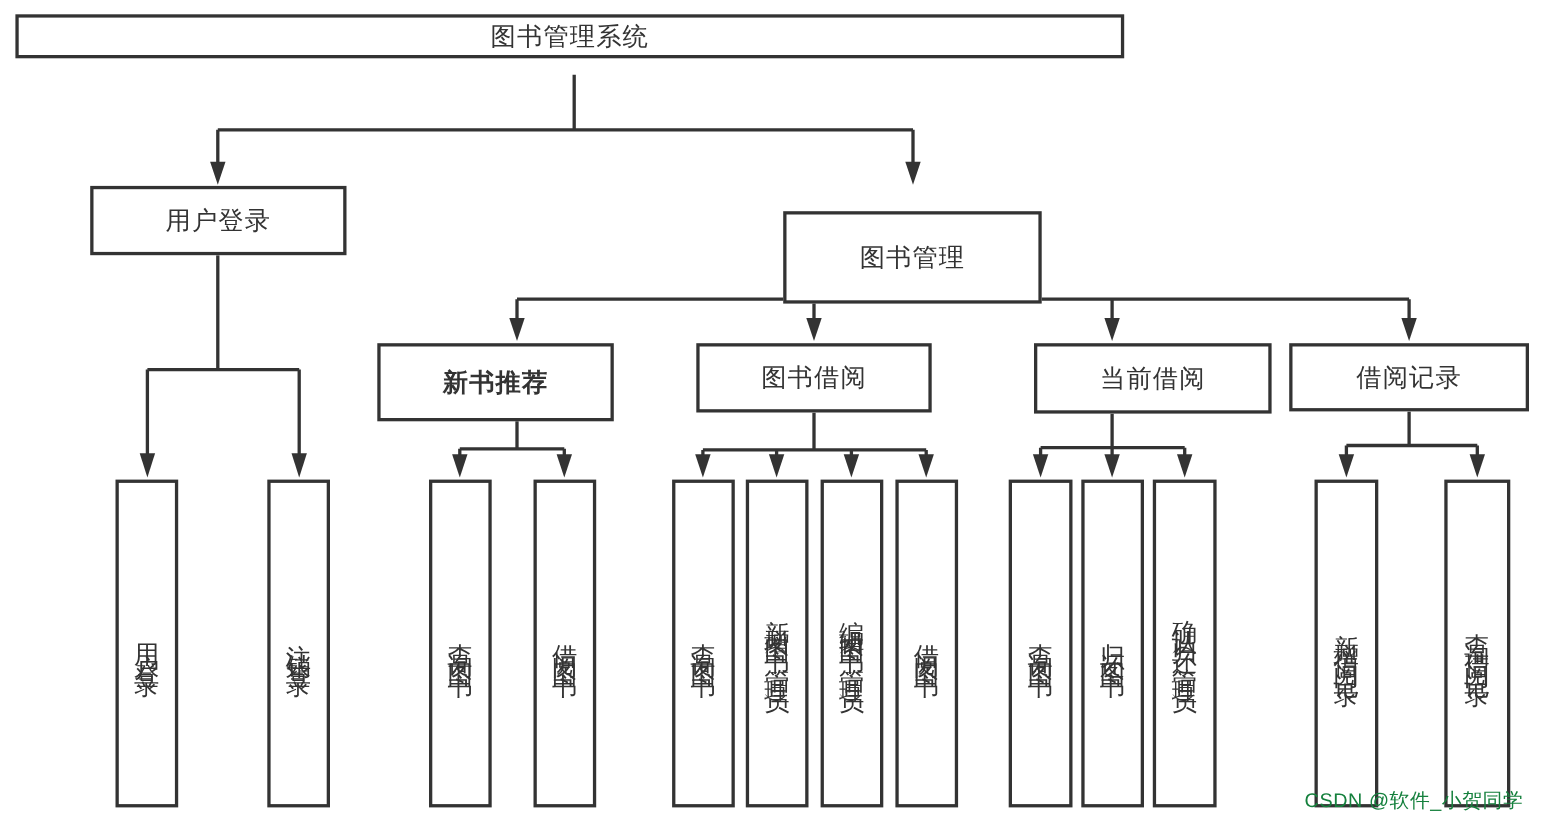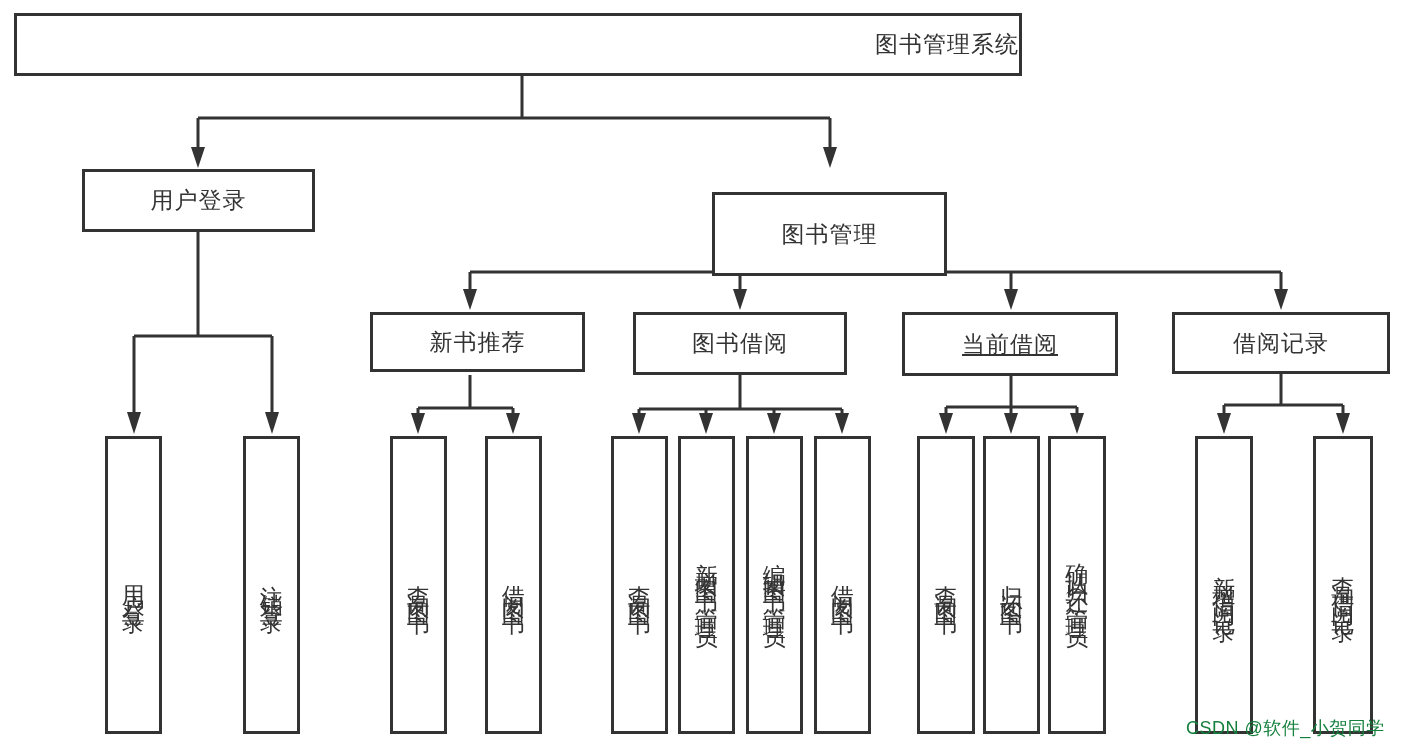--- a/index.html
+++ b/index.html
@@ -25,28 +25,28 @@
   .h-label{font-size:23px;letter-spacing:1px;white-space:nowrap;}
   .v-label{
     writing-mode:vertical-rl;
     text-orientation:mixed;
     font-size:23px;
     letter-spacing:9px;
     line-height:1.15;
     white-space:nowrap;
   }
   
-  .n-root{left:14px;top:13px;width:1008px;height:63px;justify-content:flex-end;}
+  .n-root{left:14px;top:13px;width:1008px;height:40px;}
   
   .n-user-login{left:82px;top:169px;width:233px;height:63px;}
   .n-book-mgmt{left:712px;top:156px;width:235px;height:84px;margin-top:36px;}
   
-  .n-new-book{left:370px;top:312px;width:215px;height:60px;}
+  .n-new-book{left:343px;top:312px;width:215px;height:71px;font-weight:bold;}
   .n-borrow{left:633px;top:312px;width:214px;height:63px;text-align:right;}
-  .n-current{left:902px;top:312px;width:216px;height:64px;text-decoration:underline;}
+  .n-current{left:940px;top:312px;width:216px;height:64px;}
   .n-records{left:1172px;top:312px;width:218px;height:62px;}
   
   .leaf{top:436px;height:298px;}
   .l-login{left:105px;width:57px;}
   .l-logout{left:243px;width:57px;}
   .l-nb-query{left:390px;width:57px;}
   .l-nb-borrow{left:485px;width:57px;}
   .l-bb-query{left:611px;width:57px;}
   .l-bb-add{left:678px;width:57px;}
   .l-bb-edit{left:746px;width:57px;}

